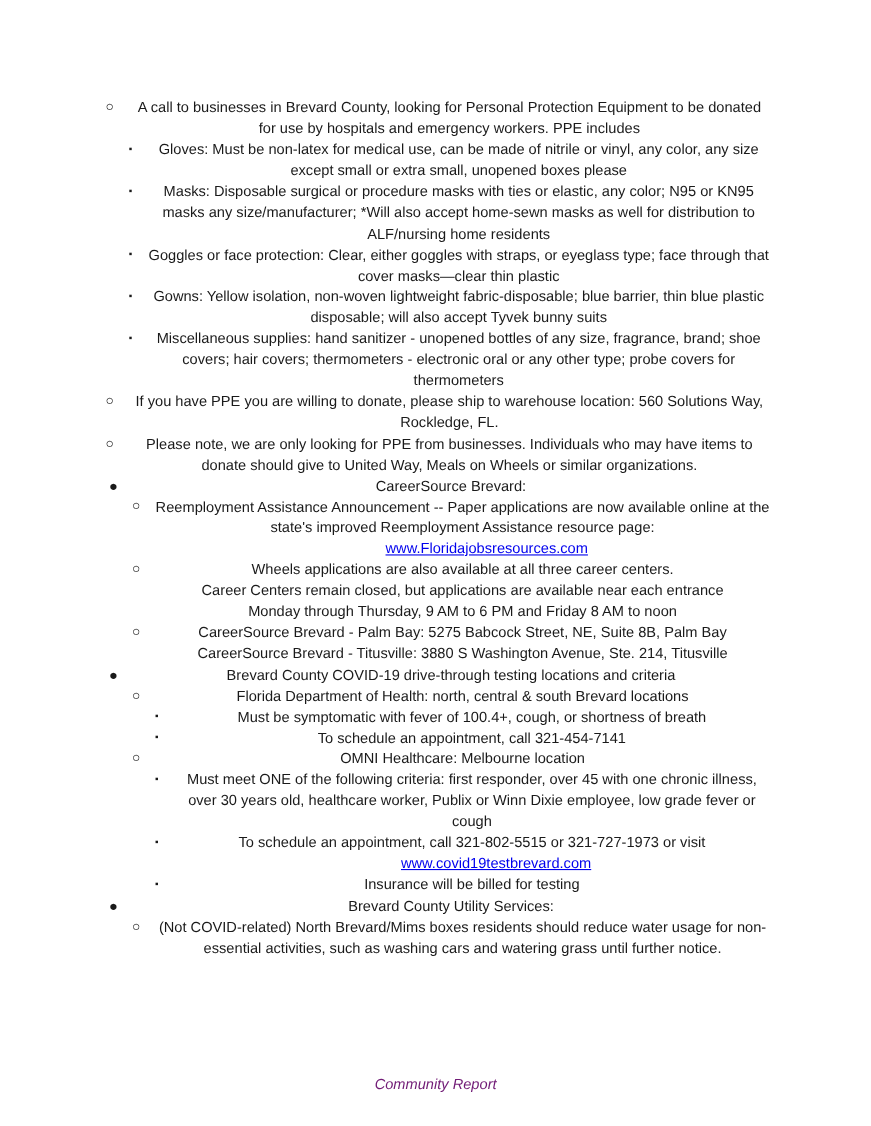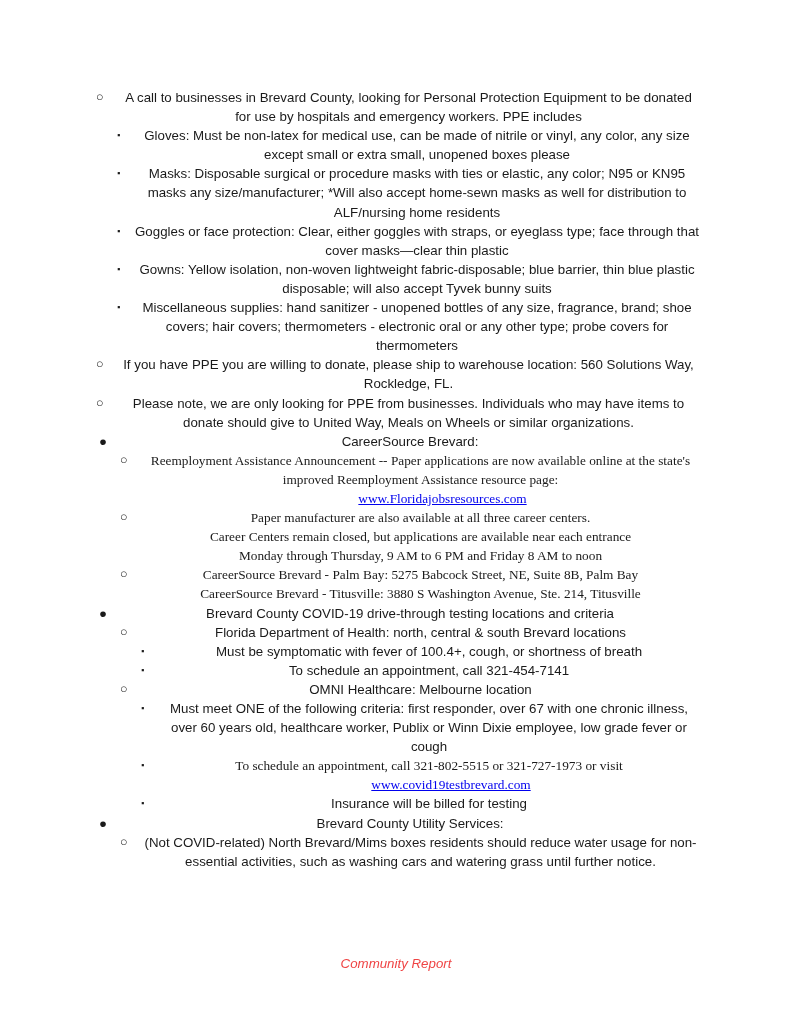--- a/index.html
+++ b/index.html
@@ -83,38 +83,38 @@
     position: absolute;
     left: 0;
     top: 0;
     line-height: 19.1px;
     font-size: 9px;
   }
 
   .marker { color: #1a1a1a; user-select: none; }
 
   .text { display: block; text-align: center; }
-  .text .ln { display: block; font-family: Liberation Serif, serif; }
+  .text .ln { display: block; }
 
   a.doclink, .doclink {
     color: #0000EE;
     text-decoration: underline;
     word-break: break-all;
     margin-left: 44px;
   }
 
   .footer {
     position: absolute;
     left: 0;
     right: 0;
-    top: 956px;
+    top: 978px;
     text-align: center;
     font-style: italic;
     font-size: 13.3px;
-    color: #ef4444;
+    color: #701a75;
   }
 </style>
 </head>
 <body>
 
 <div class="page">
   <div class="doc-body">
 
     <ul class="lvl l2">
 
@@ -168,21 +168,21 @@
             <span class="marker">○</span>
             <span class="text">
               <span class="ln">Reemployment Assistance Announcement -- Paper applications are now available online at the state's improved Reemployment Assistance resource page:</span>
               <span class="ln"><a class="doclink" href="#">www.Floridajobsresources.com</a></span>
             </span>
           </li>
 
           <li class="item">
             <span class="marker">○</span>
             <span class="text">
-              <span class="ln">Paper manufacturer are also available at all three career centers.</span>
+              <span class="ln">Wheels applications are also available at all three career centers.</span>
               <span class="ln">Career Centers remain closed, but applications are available near each entrance</span>
               <span class="ln">Monday through Thursday, 9 AM to 6 PM and Friday 8 AM to noon</span>
             </span>
           </li>
 
           <li class="item">
             <span class="marker">○</span>
             <span class="text">
               <span class="ln">CareerSource Brevard - Palm Bay: 5275 Babcock Street, NE, Suite 8B, Palm Bay</span>
               <span class="ln">CareerSource Brevard - Titusville: 3880 S Washington Avenue, Ste. 214, Titusville</span>
@@ -212,21 +212,21 @@
             </ul>
           </li>
 
           <li class="item">
             <span class="marker">○</span>
             <span class="text">OMNI Healthcare: Melbourne location</span>
 
             <ul class="lvl l3">
               <li class="item">
                 <span class="marker">▪</span>
-                <span class="text">Must meet ONE of the following criteria: first responder, over 67 with one chronic illness, over 60 years old, healthcare worker, Publix or Winn Dixie employee, low grade fever or cough</span>
+                <span class="text">Must meet ONE of the following criteria: first responder, over 45 with one chronic illness, over 30 years old, healthcare worker, Publix or Winn Dixie employee, low grade fever or cough</span>
               </li>
               <li class="item">
                 <span class="marker">▪</span>
                 <span class="text">
                   <span class="ln">To schedule an appointment, call 321-802-5515 or 321-727-1973 or visit</span>
                   <span class="ln"><a class="doclink" href="#">www.covid19testbrevard.com</a></span>
                 </span>
               </li>
               <li class="item">
                 <span class="marker">▪</span>

